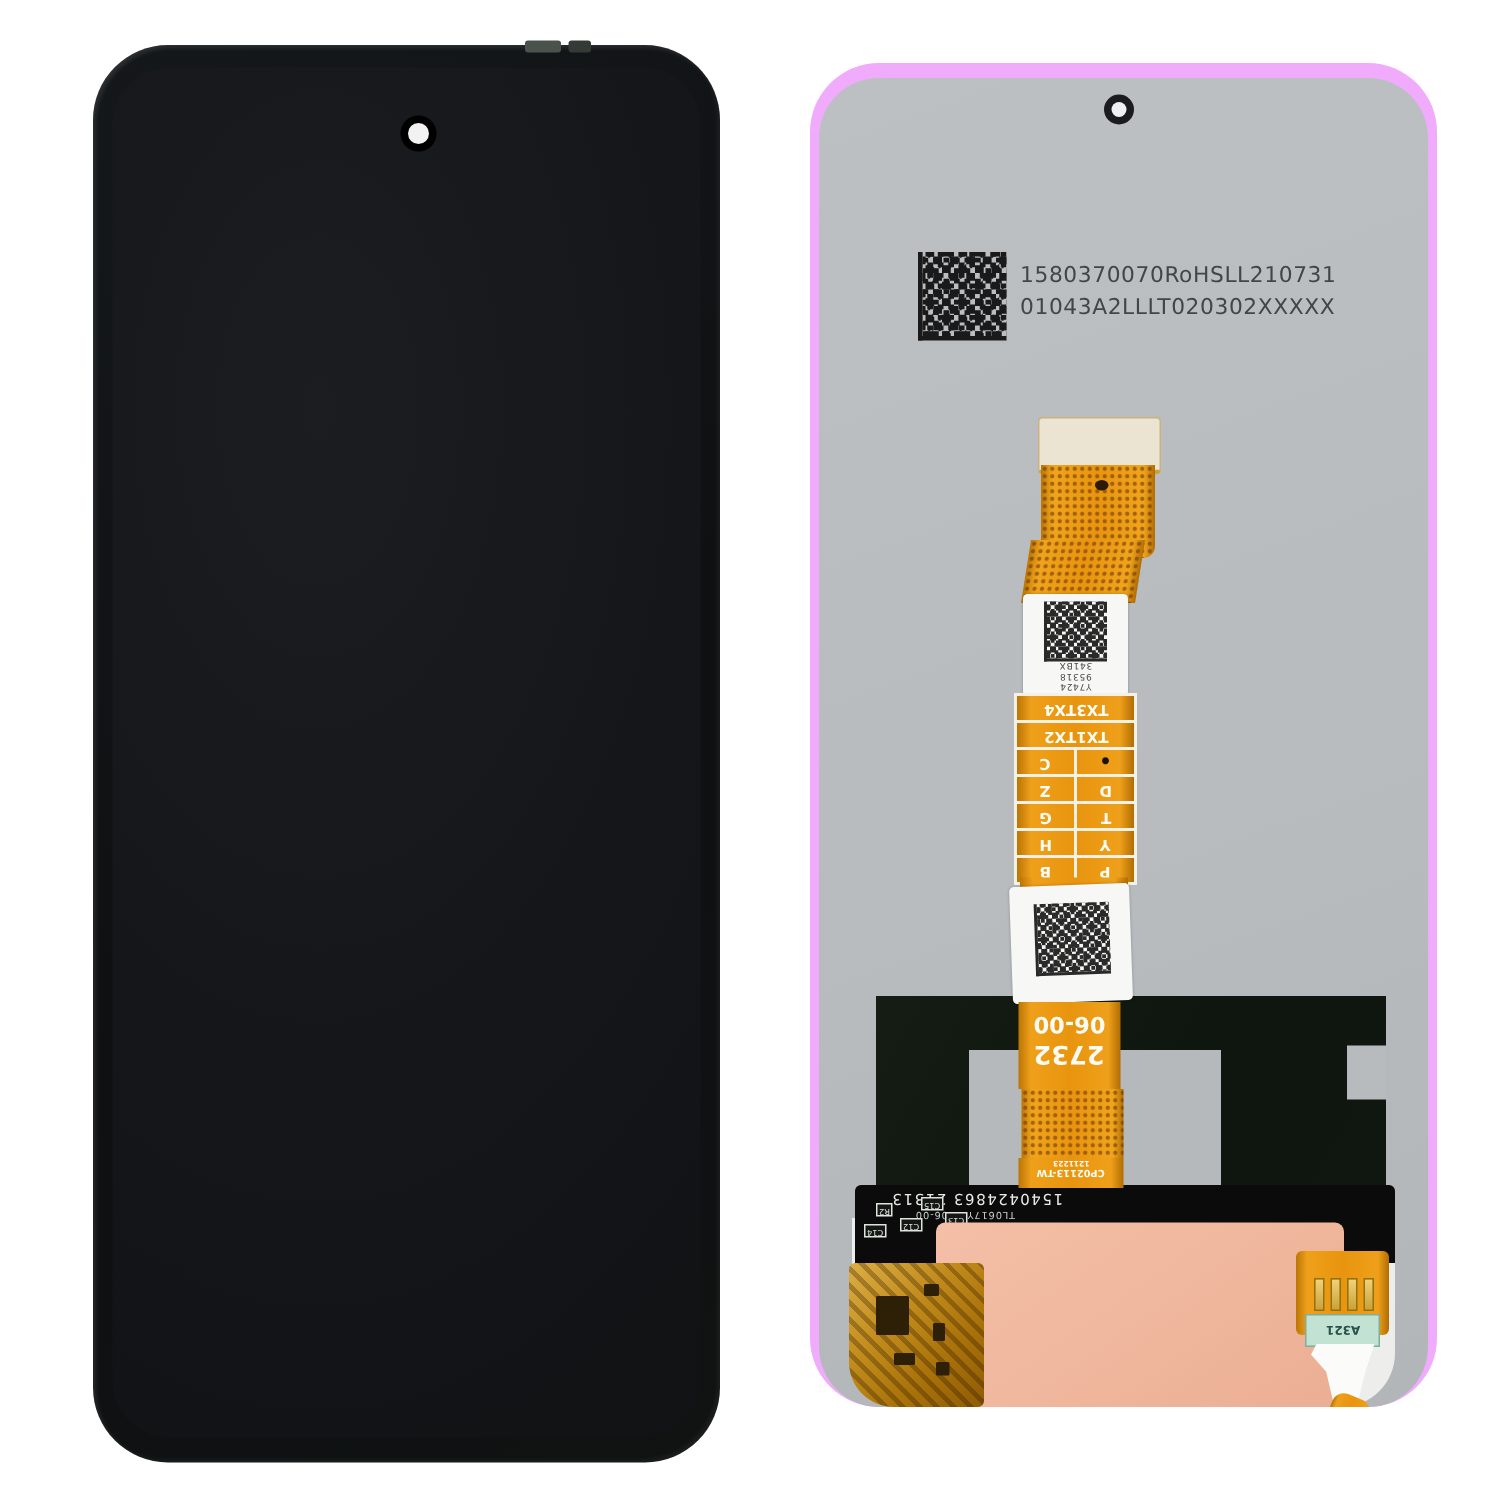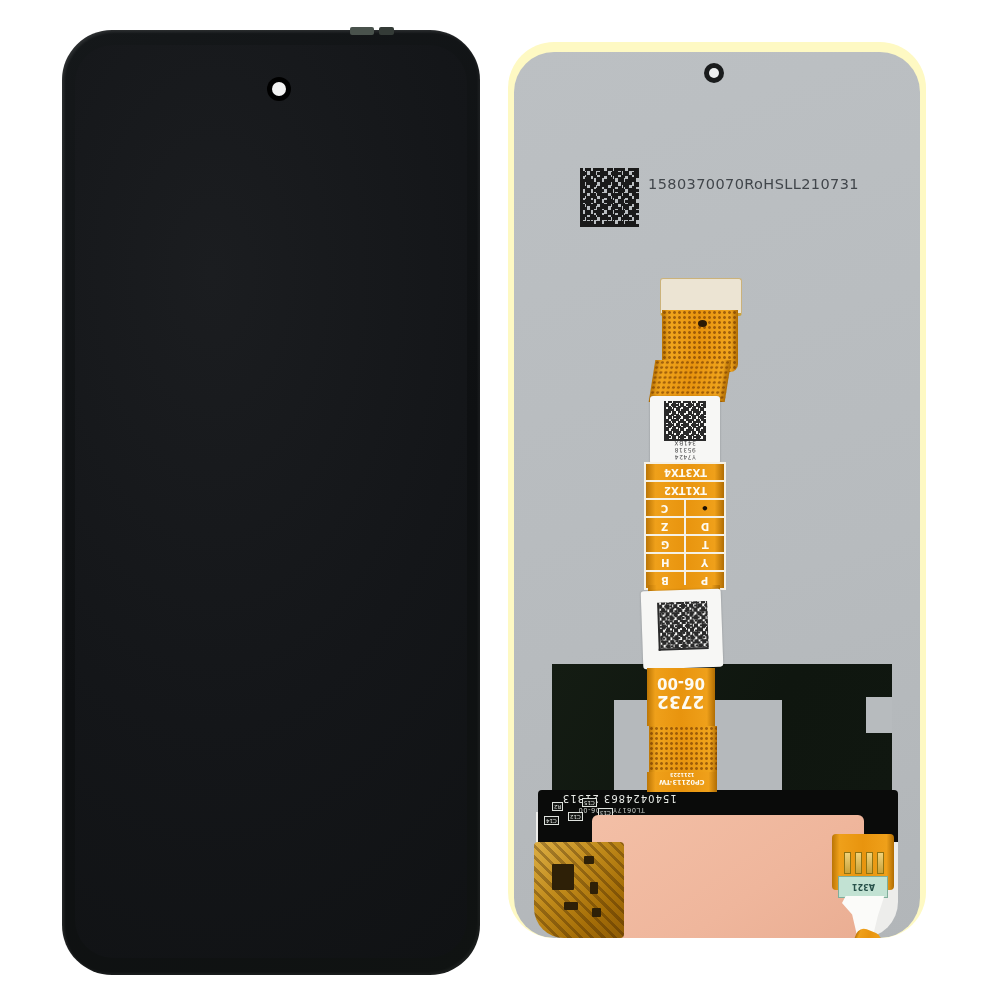--- a/index.html
+++ b/index.html
@@ -11,22 +11,22 @@
   .front-shell{left:62px;top:30px;width:418px;height:945px;border-radius:50px;
     background:linear-gradient(145deg,#15181a 0%,#0e1012 55%,#101312 100%);
     box-shadow:inset 2px 2px 3px rgba(255,255,255,.10), inset -2px -2px 3px rgba(255,255,255,.05);}
   .front-screen{left:13px;top:15px;right:13px;bottom:17px;border-radius:38px;
     background:radial-gradient(120% 90% at 35% 25%, #1b1d20 0%, #141619 55%, #101214 100%);}
   .cam-front{left:192px;top:32px;width:24px;height:24px;border-radius:50%;background:#000;}
   .cam-front-lens{left:5px;top:5px;width:14px;height:14px;border-radius:50%;background:#f2f2f2;}
   .tab{background:#49524c;border-radius:2px;}
 
   
-  .back-shell{left:508px;top:42px;width:418px;height:896px;border-radius:46px;
-    background:#fef9c3;overflow:hidden;}
+  .back-shell{left:540px;top:42px;width:418px;height:896px;border-radius:46px;
+    background:#f0abfc;overflow:hidden;}
   .back-panel{left:6px;top:10px;width:406px;height:886px;border-radius:40px;
     background:linear-gradient(160deg,#bcc0c3 0%,#b7bbbe 60%,#b2b6b9 100%);}
   .cam-back{left:196px;top:21px;width:20px;height:20px;border-radius:50%;background:#1a1c1d;}
   .cam-back-lens{left:5px;top:5px;width:10px;height:10px;border-radius:50%;background:#eef0f1;}
 
   
   .dm{background-image:
       repeating-conic-gradient(#1a1a1a 0% 25%, transparent 0% 50%),
       repeating-conic-gradient(#1a1a1a 0% 25%, transparent 0% 50%);
     background-size:7px 7px,11px 11px;background-position:0 0,2px 3px;
@@ -97,20 +97,21 @@
   <div class="abs back-shell">
     <div class="abs back-panel"></div>
 
     <div class="abs cam-back">
       <div class="abs cam-back-lens"></div>
     </div>
 
     <div class="abs dm" style="left:72px;top:126px;width:56px;height:56px;"></div>
     <div class="abs serial-text" style="left:140px;top:132px;">
       <div>1580370070RoHSLL210731</div>
+      <div>01043A2LLLT020302XXXXX</div>
     </div>
 
     <div class="abs graphite" style="left:44px;top:622px;width:340px;height:126px;"></div>
     <div class="abs" style="left:358px;top:655px;width:26px;height:36px;background:#b7bbbe;"></div>
     <div class="abs" style="left:106px;top:658px;width:168px;height:90px;background:#b5b9bc;"></div>
 
     <div class="abs" style="left:28px;top:770px;width:362px;height:126px;background:#ededeb;border-radius:0 0 36px 36px;"></div>
 
     <div class="abs pcb-strip" style="left:30px;top:748px;width:360px;height:52px;">
       <div class="abs silk" style="left:24px;top:3px;font-size:10px;letter-spacing:1px;">

